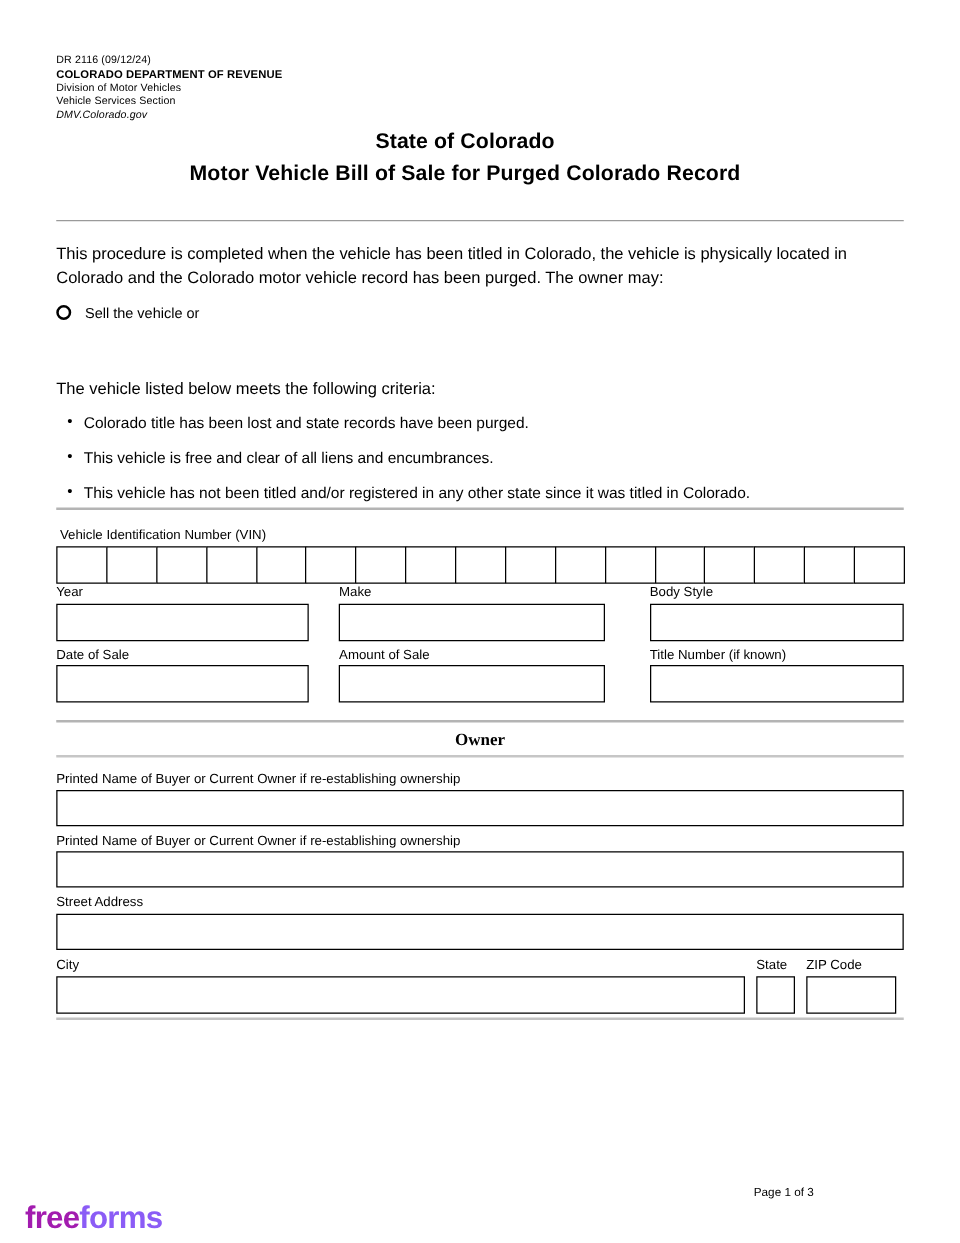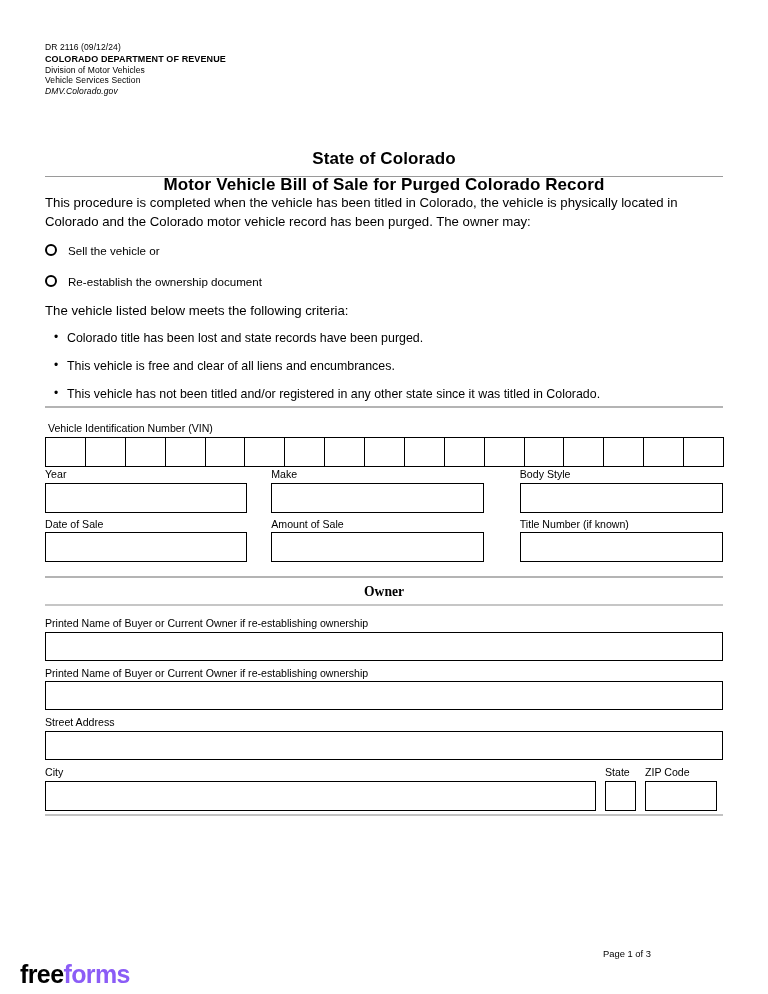--- a/index.html
+++ b/index.html
@@ -49,25 +49,24 @@
   }
   .agency-web {
     font-size: 8.5px;
     font-style: italic;
     letter-spacing: 0.1px;
   }
 
   
   .title-wrap {
     position: absolute;
-    left: 45px;
+    left: 33px;
     top: 103px;
     width: 678px;
     text-align: center;
-    margin-top: 46px;
   }
   .title-1 {
     font-size: 17px;
     font-weight: bold;
     letter-spacing: 0.1px;
   }
   .title-2 {
     font-size: 17px;
     font-weight: bold;
     letter-spacing: 0.1px;
@@ -243,21 +242,21 @@
     font-size: 9.4px;
   }
   .logo {
     position: absolute;
     left: 20px;
     top: 960px;
     font-size: 25px;
     font-weight: bold;
     letter-spacing: -0.6px;
   }
-  .logo-free { color: #000000; }
+  .logo-free { color: #a21caf; }
   .logo-forms { color: #8b5cf6; }
 </style>
 </head>
 <body>
 
 <div class="page">
 
   <div class="agency-block">
     <div class="agency-form-no">DR 2116 (09/12/24)</div>
     <div class="agency-name">COLORADO DEPARTMENT OF REVENUE</div>
@@ -272,24 +271,20 @@
   </div>
   <div class="rule rule-title"></div>
 
   <div class="intro">This procedure is completed when the vehicle has been titled in Colorado, the vehicle is physically located in Colorado and the Colorado motor vehicle record has been purged. The owner may:</div>
 
   <div class="options">
     <div class="option-row">
       <span class="radio"></span>
       <span class="option-label">Sell the vehicle or</span>
     </div>
-    <div class="option-row">
-      <span class="radio"></span>
-      <span class="option-label">Re-establish the ownership document</span>
-    </div>
   </div>
 
   <div class="criteria-head">The vehicle listed below meets the following criteria:</div>
   <div class="criteria-list">
     <div class="criteria-item">
       <span class="criteria-bullet">•</span>
       <span>Colorado title has been lost and state records have been purged.</span>
     </div>
     <div class="criteria-item">
       <span class="criteria-bullet">•</span>

